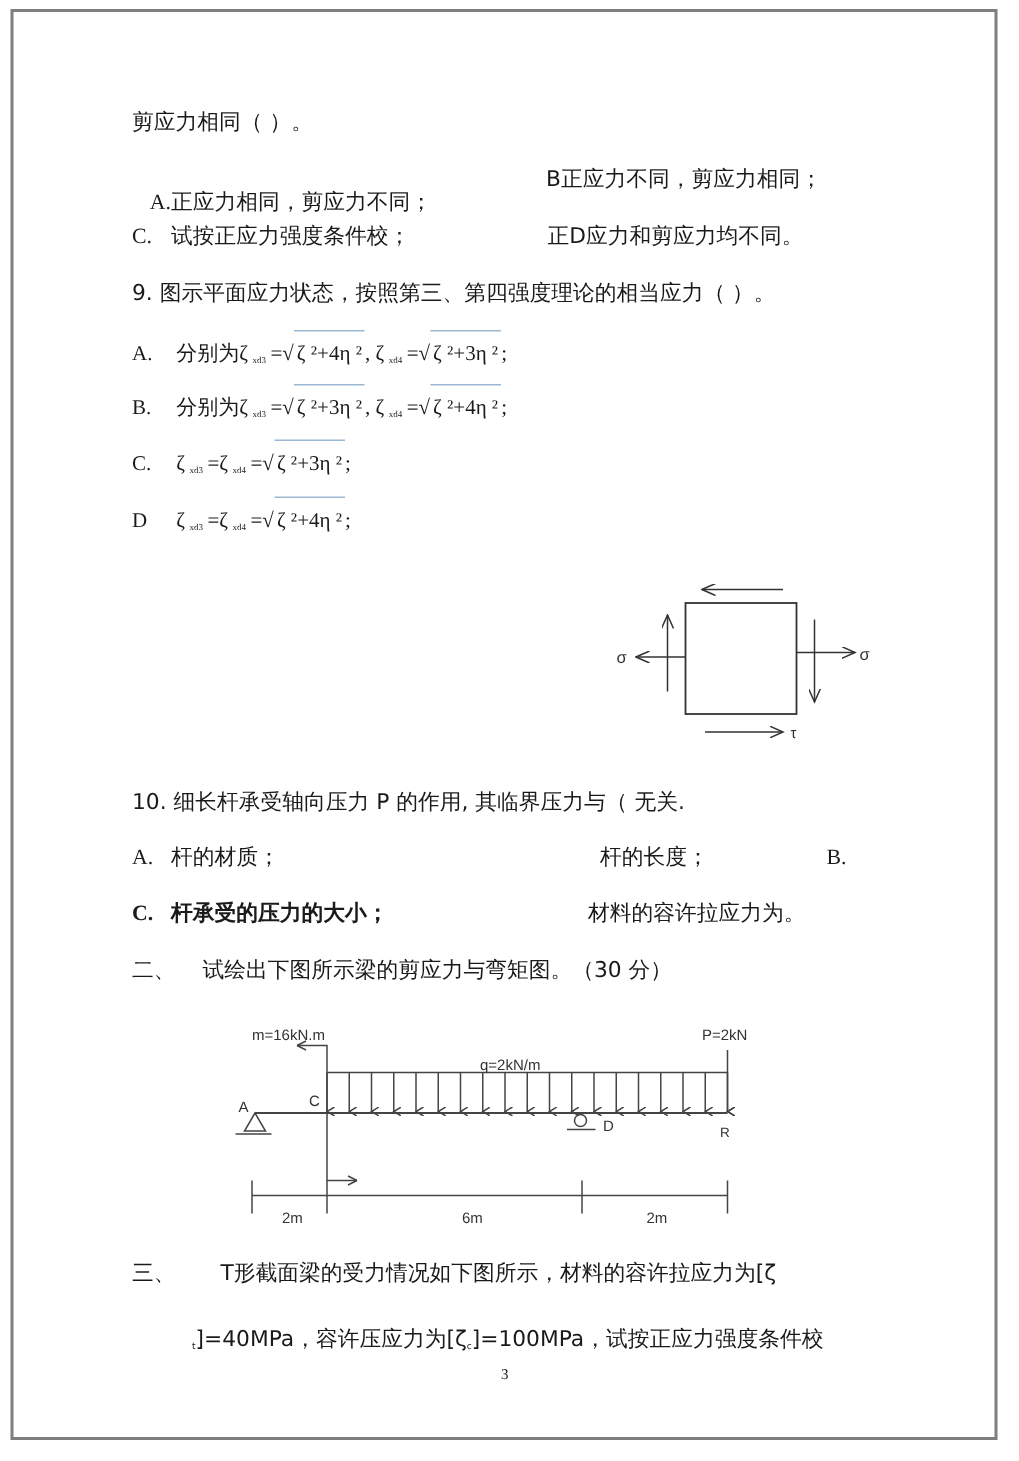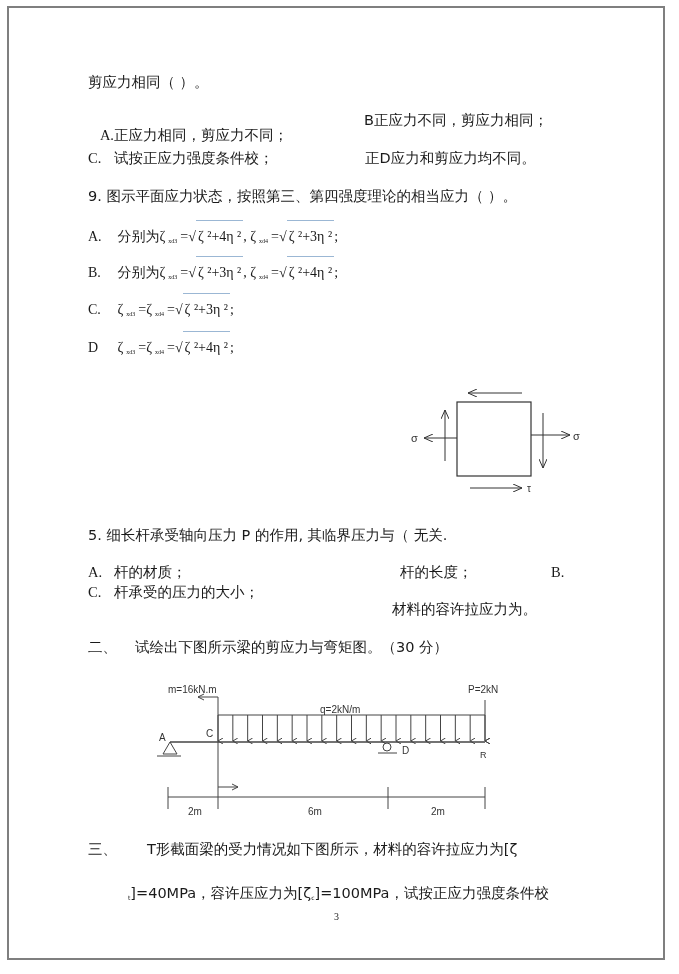--- a/index.html
+++ b/index.html
@@ -66,27 +66,27 @@
   <line x1="70" y1="108" x2="122" y2="108" stroke="#333" stroke-width="1" marker-end="url(#ah)"></line>
   <line x1="45" y1="81" x2="45" y2="30" stroke="#333" stroke-width="1" marker-end="url(#ah)"></line>
   <line x1="143" y1="33" x2="143" y2="88" stroke="#333" stroke-width="1" marker-end="url(#ah)"></line>
   <line x1="57" y1="58" x2="24" y2="58" stroke="#333" stroke-width="1" marker-end="url(#ah)"></line>
   <line x1="131" y1="55" x2="170" y2="55" stroke="#333" stroke-width="1" marker-end="url(#ah)"></line>
   <text x="11" y="62" font-size="11" fill="#333">σ</text>
   <text x="173" y="60" font-size="11" fill="#333">σ</text>
   <text x="127" y="112" font-size="10" fill="#333">τ</text>
 </svg>
 
-<div class="line" style="top:526px;">5. 细长杆承受轴向压力 P 的作用, 其临界压力与（     无关.</div>
+<div class="line" style="top:526px;">10. 细长杆承受轴向压力 P 的作用, 其临界压力与（     无关.</div>
 <div class="line" style="top:563px;">
   <span class="opt-label">A.</span><span>杆的材质；</span>
 </div>
 <div class="abs" style="left:400px; top:563px;">杆的长度；</div>
 <div class="abs mono" style="left:551px; top:563px;">B.</div>
-<div class="line" style="top:583px;">
+<div class="line" style="top:600px;font-weight:bold;">
   <span class="opt-label">C.</span><span>杆承受的压力的大小；</span>
 </div>
 <div class="abs" style="left:392px; top:600px;">材料的容许拉应力为。</div>
 
 <div class="line" style="top:638px;">
   <span>二、</span><span style="display:inline-block; width:18px;"></span><span>试绘出下图所示梁的剪应力与弯矩图。（30 分）</span>
 </div>
 
 <svg style="position:absolute; left:150px; top:675px;" width="360" height="150" viewBox="0 0 360 150">
   <defs>

